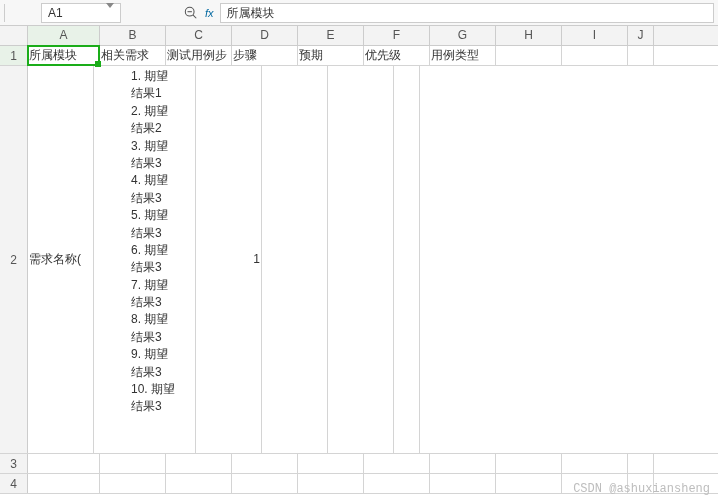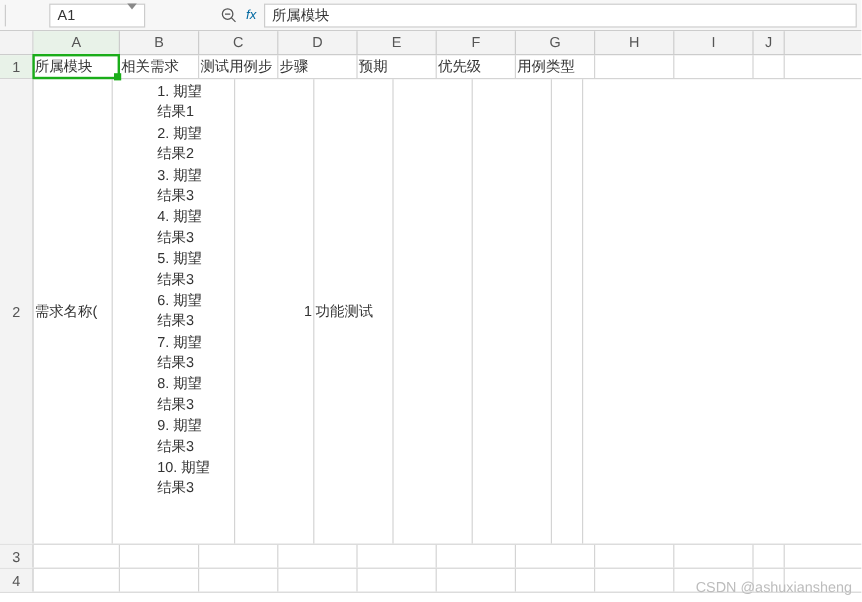--- a/index.html
+++ b/index.html
@@ -149,21 +149,21 @@
     width: 6px;
     height: 6px;
     background: #1aad19;
   }
   .watermark {
     position: absolute;
     right: 8px;
     bottom: 6px;
     color: #bdbdbd;
     font-size: 12px;
-    font-family: Liberation Sans, sans-serif;
+    font-family: Liberation Mono, monospace;
   }
   .tri {
     width: 0; height: 0;
     border-left: 4px solid transparent;
     border-right: 4px solid transparent;
     border-top: 5px solid #888;
     margin-top: 1px;
   }
 </style>
 </head>
@@ -235,21 +235,20 @@
 结果3
 7. 期望
 结果3
 8. 期望
 结果3
 9. 期望
 结果3
 10. 期望
 结果3</div>
     <div class="cell wF right nowrap">1</div>
-    <div class="cell wG nowrap">功能测试</div>
     <div class="cell wH"></div>
     <div class="cell wI"></div>
     <div class="cell wJ"></div>
   </div>
 
   <div class="row row3">
     <div class="rh">3</div>
     <div class="cell wA"></div>
     <div class="cell wB"></div>
     <div class="cell wC"></div>

